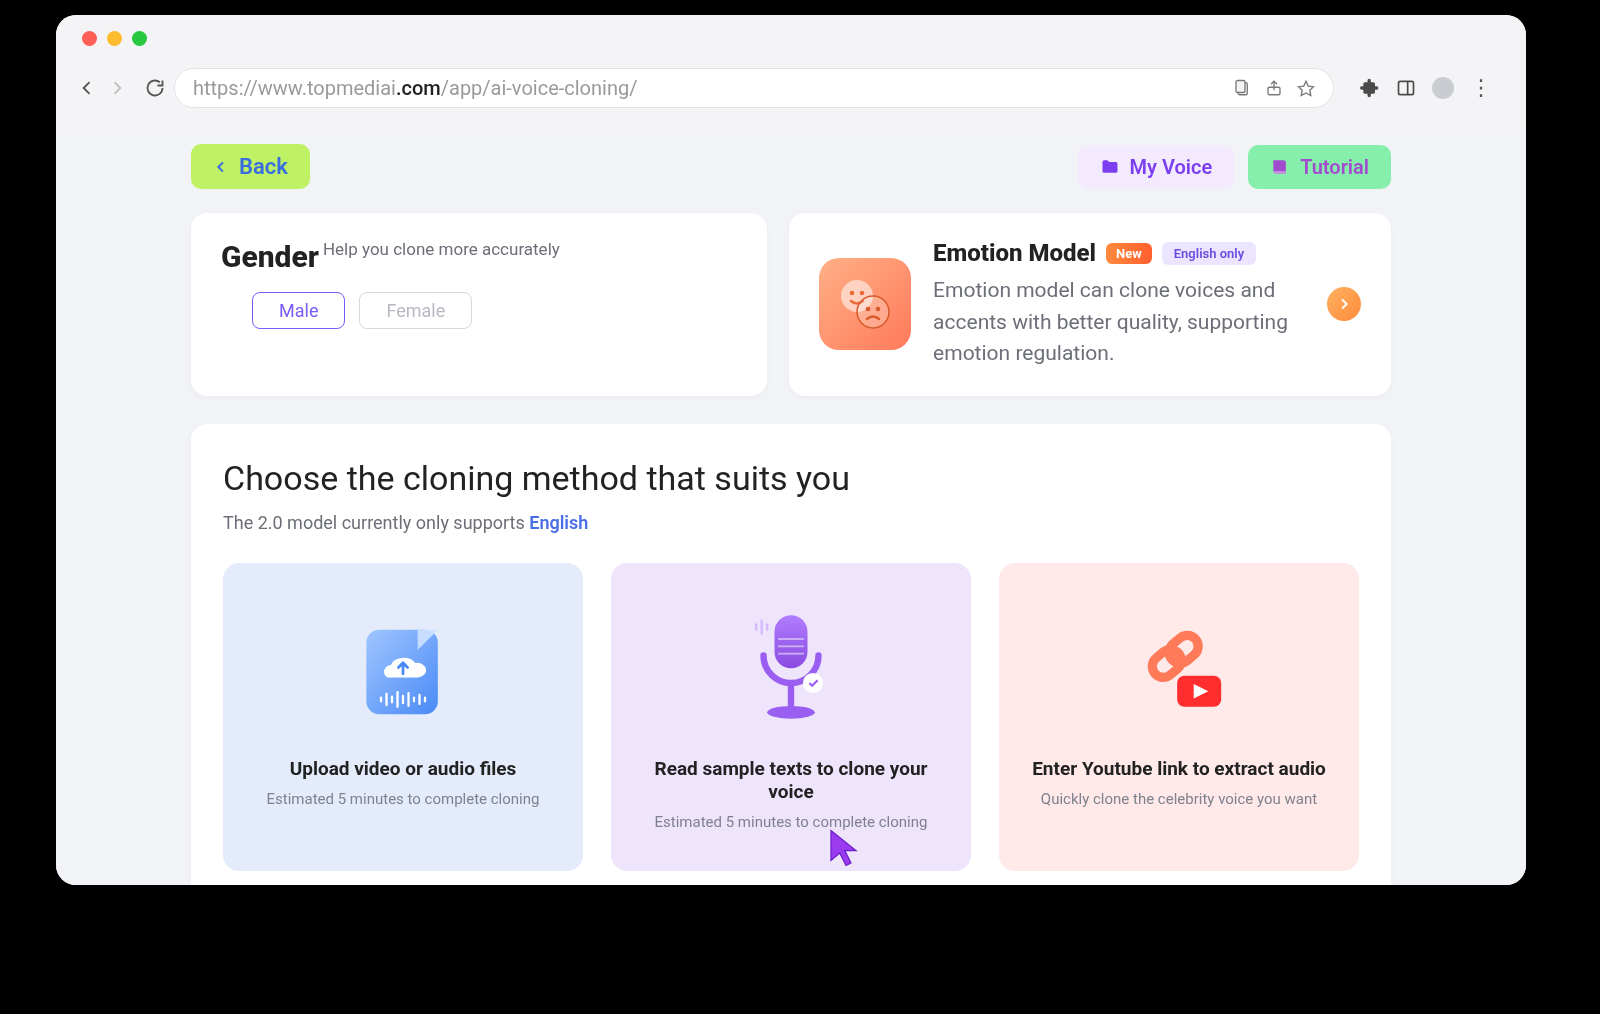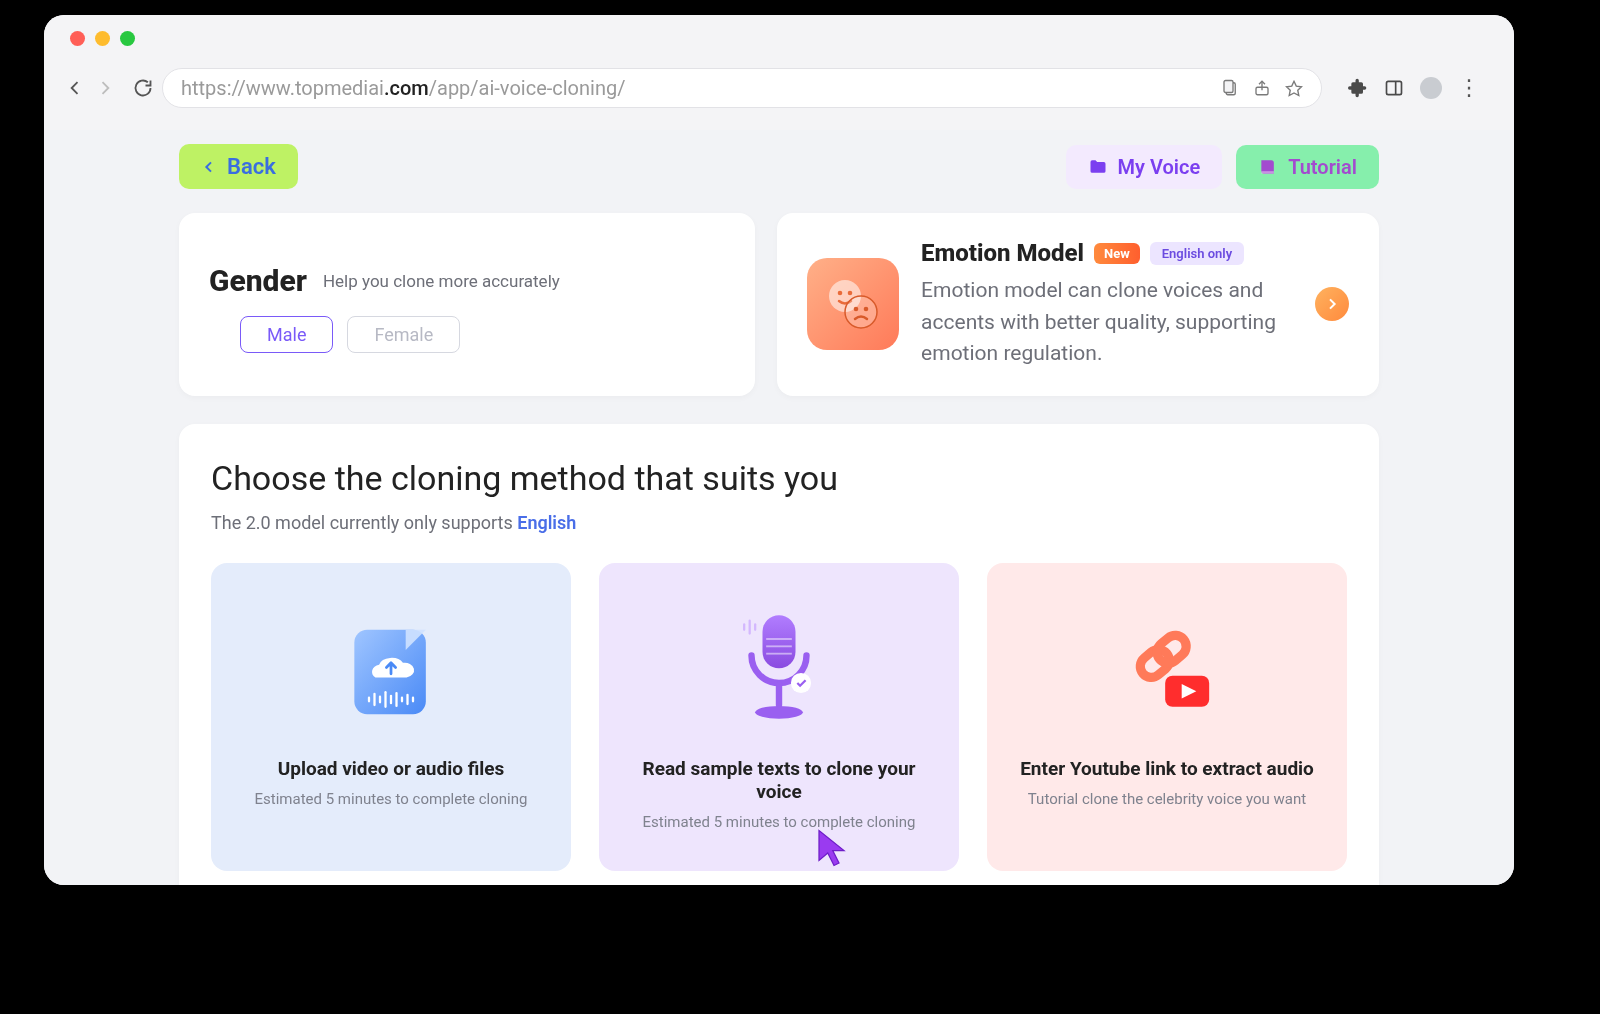--- a/index.html
+++ b/index.html
@@ -7,21 +7,21 @@
   body {
     font-family: -apple-system, BlinkMacSystemFont, "Segoe UI", Roboto, Helvetica, Arial, sans-serif;
     background: #000;
     width: 1600px;
     height: 1014px;
     overflow: hidden;
     position: relative;
   }
   .stage {
     position: absolute;
-    left: 44px;
+    left: 56px;
     top: 15px;
     width: 1470px;
     height: 870px;
     background: #f4f4f6;
     border-radius: 20px;
     overflow: hidden;
     box-shadow: 0 8px 40px rgba(0,0,0,0.4);
   }
   
   .chrome-top { height: 115px; background: #f4f4f6; }
@@ -80,21 +80,21 @@
   .pill-voice { background:#f3eafe; color:#7b3ff0; }
   .pill-tutorial { background:#86efac; color:#a34bcf; }
   .pill-btn svg { width:20px; height:20px; }
 
   .two-cards { display:flex; gap:22px; margin-bottom:28px; }
   .card {
     background:#fff; border-radius:16px; padding:26px 30px;
     box-shadow: 0 2px 6px rgba(0,0,0,0.03);
   }
   .gender-card { flex:1; }
-  .gender-head { display:flex; align-items:center; gap:16px; margin-bottom:18px;margin-top:24px;}
+  .gender-head { display:flex; align-items:flex-start; gap:4px; margin-bottom:18px;}
   .gender-title { font-size:30px; font-weight:800; color:#222; }
   .gender-sub { font-size:17px; color:#6d6f78; }
   .gender-opts { display:flex; gap:14px;padding-left:31px; }
   .gopt {
     padding: 7px 26px; border-radius:8px; font-size:18px;
     border:1.5px solid #d6d8e0; color:#b7b9c4; background:#fff;
   }
   .gopt.active { border-color:#7a5af8; color:#7a5af8; }
 
   .emotion-card { flex:1.05; display:flex; align-items:center; gap:22px; position:relative;}
@@ -366,21 +366,21 @@
                   <rect x="28" y="32" width="34" height="24" rx="12" fill="none" stroke="#ff7a59" stroke-width="10"></rect>
                   <rect x="52" y="32" width="34" height="24" rx="12" fill="none" stroke="#ff7a59" stroke-width="10"></rect>
                 </g>
                 <rect x="58" y="64" width="48" height="34" rx="8" fill="#ff2d2d"></rect>
                 <polygon points="76,73 76,89 92,81" fill="#fff"></polygon>
               </svg>
             </div>
             <div class="mtitle">
               <span>Enter </span><span class="hl">Youtube link</span><span> to extract audio</span>
             </div>
-            <div class="mdesc">Tutorial clone the celebrity voice you want</div>
+            <div class="mdesc">Quickly clone the celebrity voice you want</div>
           </div>
 
         </div>
       </div>
 
     </div>
   </div>
 
 </div>
 

